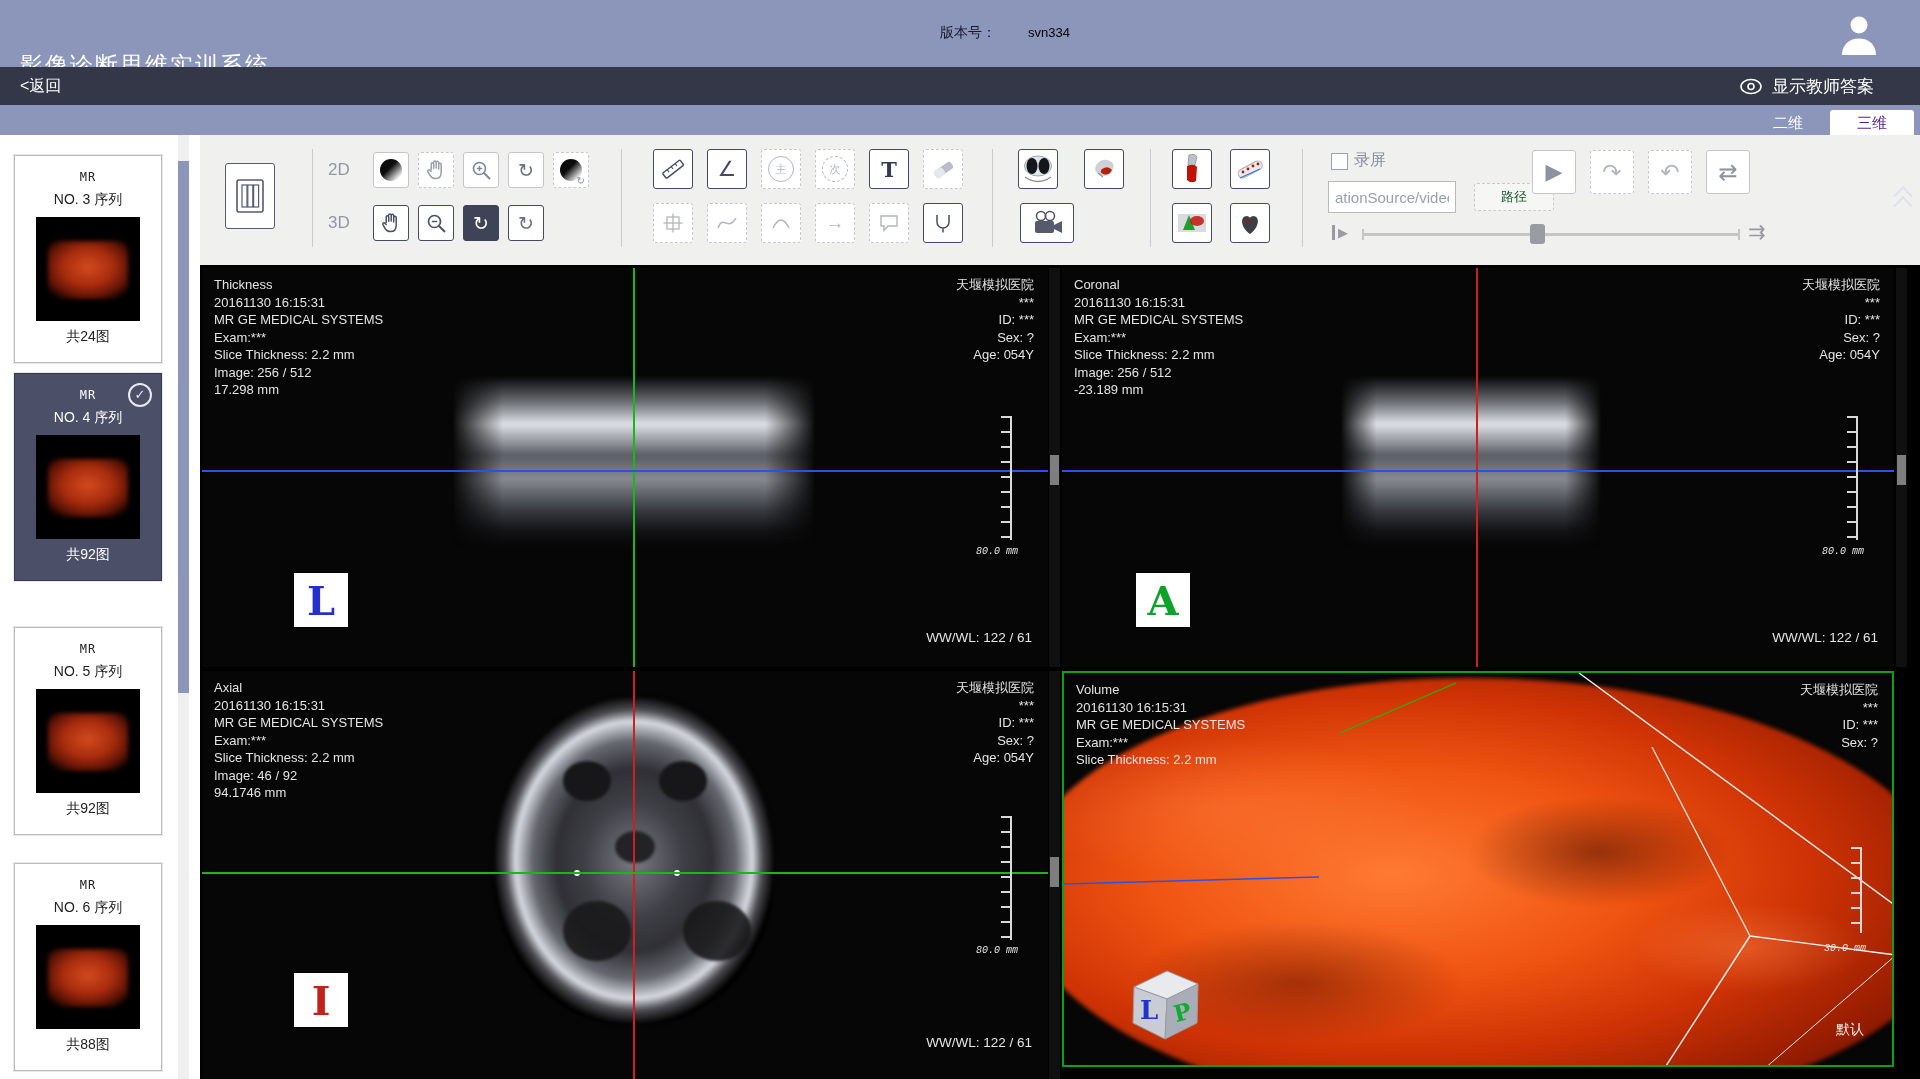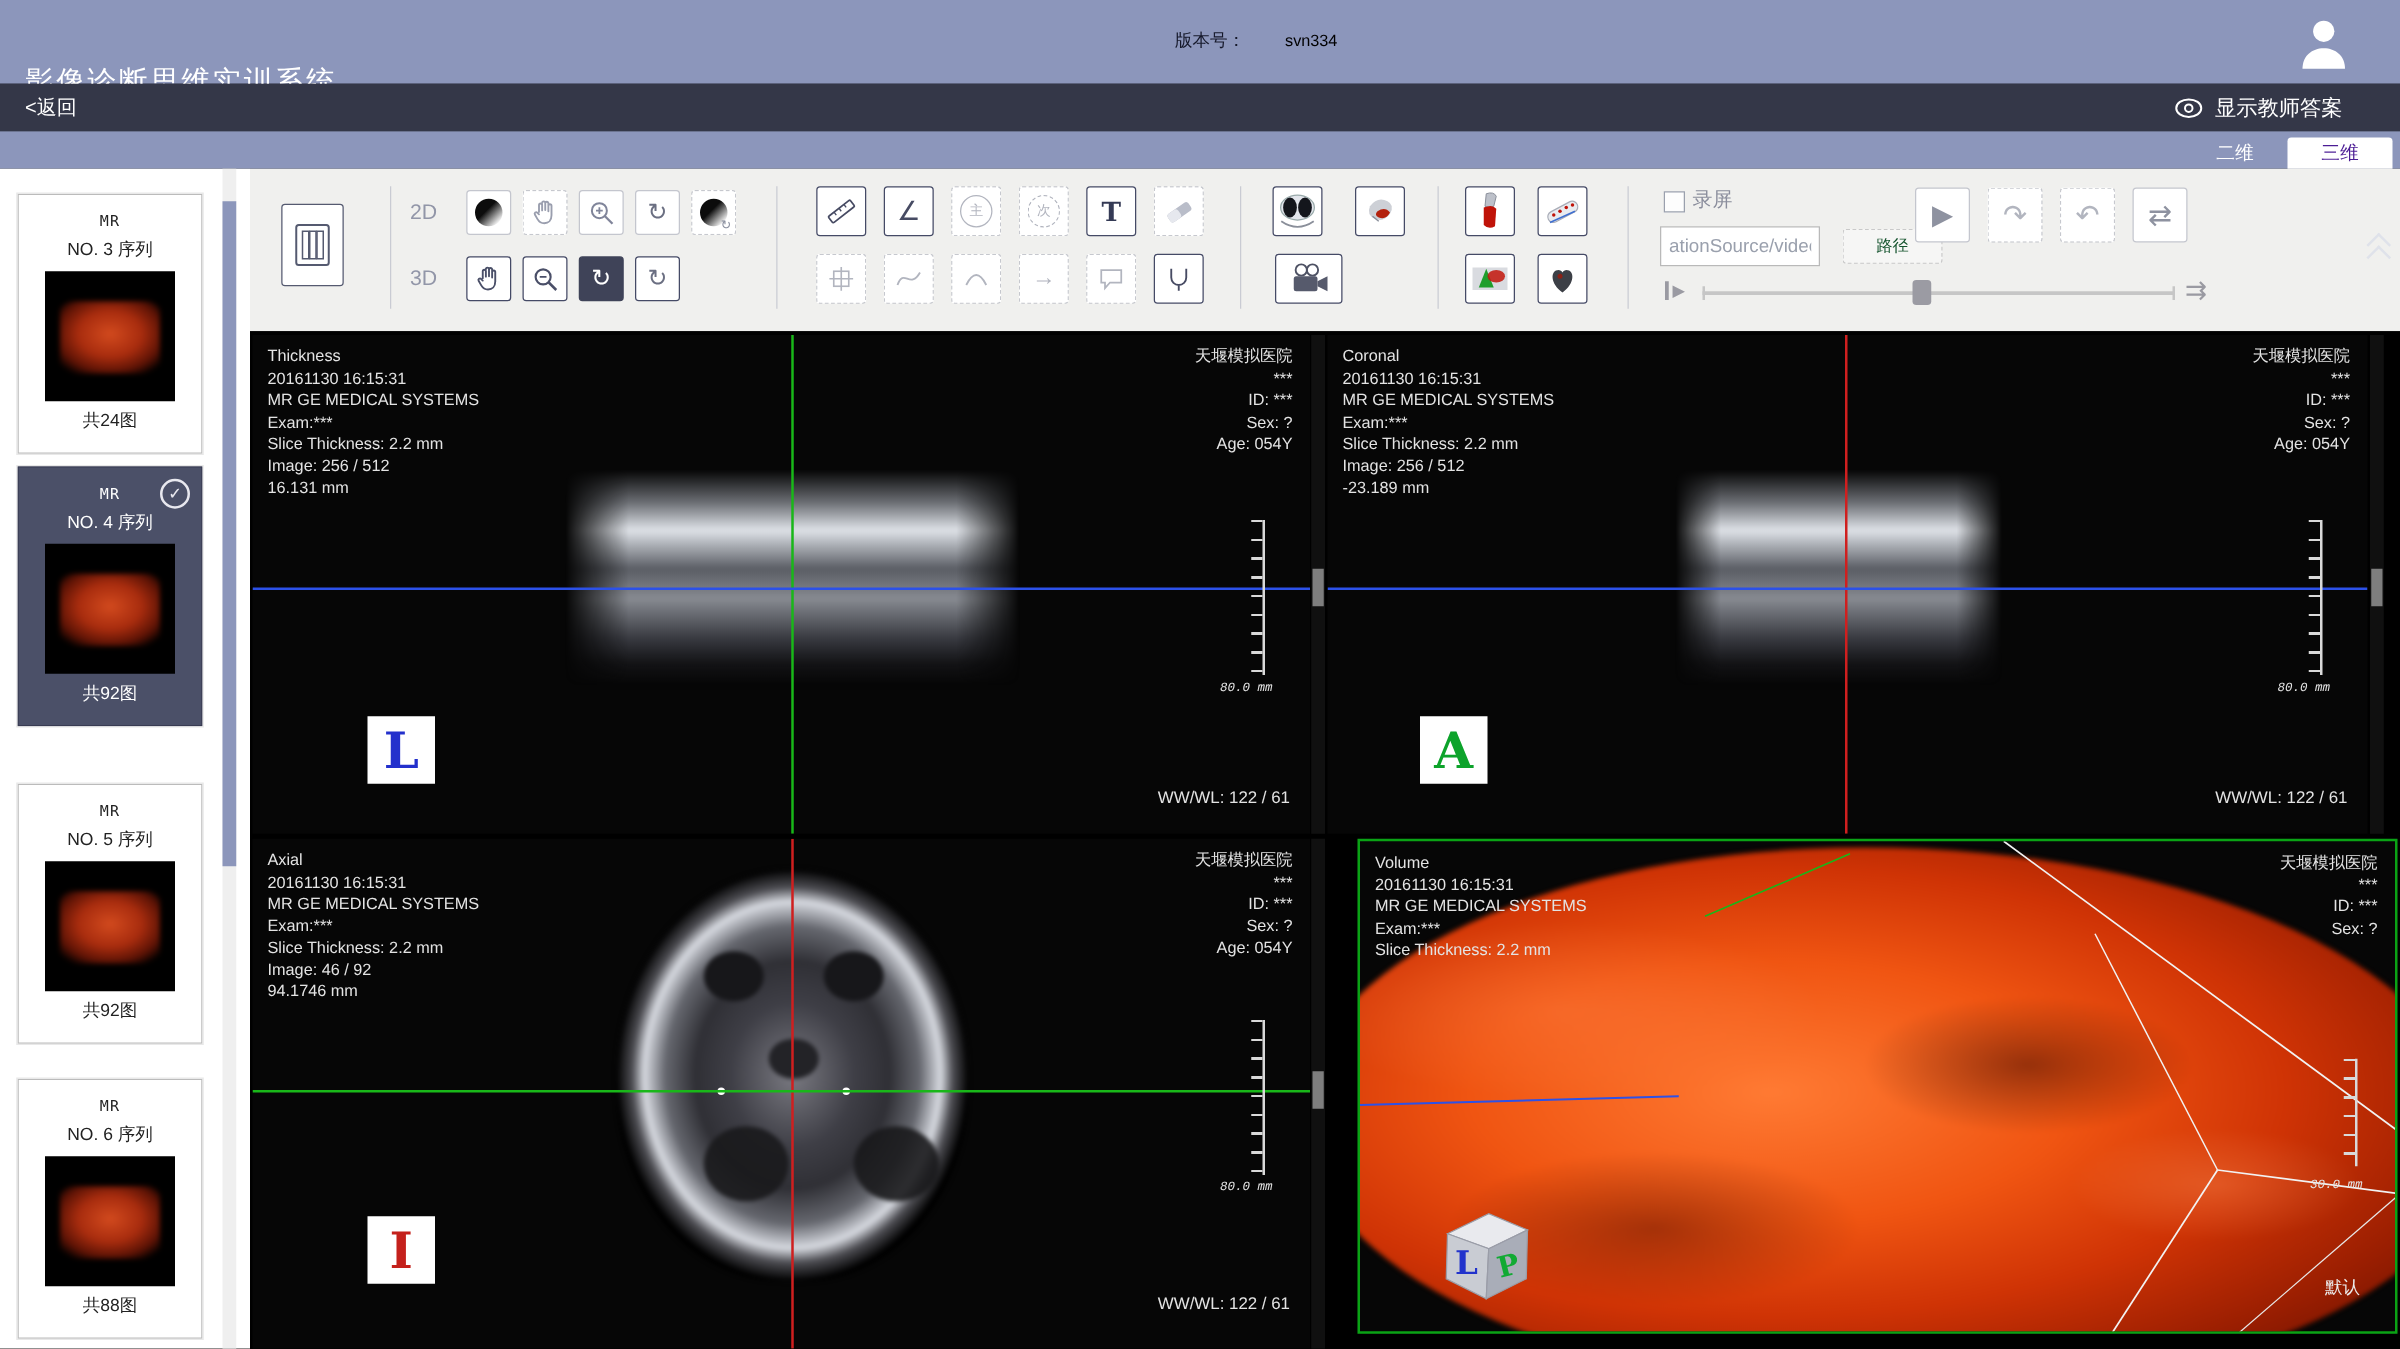--- a/index.html
+++ b/index.html
@@ -67,21 +67,21 @@
   .sl-r{position:absolute;left:420px;top:-1px;color:#9a9aa2;font-size:21px;cursor:pointer;}
   .collapse{position:absolute;left:1692px;top:52px;width:22px;height:26px;cursor:pointer;}
   .collapse i{position:absolute;left:4px;width:12px;height:12px;border-left:2.5px solid #dfe2ea;border-top:2.5px solid #dfe2ea;transform:rotate(45deg);}
   .collapse i:nth-child(1){top:2px;} .collapse i:nth-child(2){top:12px;}
   
   .viewgrid{position:absolute;left:200px;top:265px;width:1720px;height:814px;background:#000;}
   .vp{position:absolute;background:#060606;overflow:hidden;color:#e3e3e3;font-size:13px;}
   .vp-sag{left:2px;top:3px;width:846px;height:399px;}
   .vp-cor{left:862px;top:3px;width:832px;height:399px;}
   .vp-axi{left:2px;top:406px;width:846px;height:408px;}
-  .vp-vol{left:862px;top:406px;width:832px;height:396px;border:2px solid #0aa215;box-sizing:border-box;margin-left:24px;}
+  .vp-vol{left:862px;top:406px;width:832px;height:396px;border:2px solid #0aa215;box-sizing:border-box;}
   .vstrip{position:absolute;width:11px;background:#101010;}
   .vthumb{position:absolute;left:1px;width:9px;height:30px;background:#7e7e7e;cursor:grab;}
   .tl{position:absolute;left:12px;top:8px;line-height:17.5px;}
   .tr{position:absolute;right:14px;top:8px;text-align:right;line-height:17.5px;}
   .wwwl{position:absolute;right:16px;font-size:13.5px;}
   .scale-label{position:absolute;right:30px;font-style:italic;font-size:10px;font-family:Liberation Mono, monospace;}
   .ruler{position:absolute;right:36px;width:9px;border-right:2px solid #d9d9d9;
          background:repeating-linear-gradient(180deg,#d9d9d9 0 2px,rgba(0,0,0,0) 2px 15px);}
   .letterbox{position:absolute;width:54px;height:54px;background:#fff;display:flex;align-items:center;justify-content:center;
          font-family:"DejaVu Serif",serif;font-weight:bold;font-size:40px;}
@@ -457,21 +457,21 @@
     <div class="band band-sag"></div>
     <div class="cv" style="left:431px;background:#19b719"></div>
     <div class="ch" style="top:202px;background:#2c51e8"></div>
     <div class="tl">
       <div>Thickness</div>
       <div>20161130 16:15:31</div>
       <div>MR GE MEDICAL SYSTEMS</div>
       <div>Exam:***</div>
       <div>Slice Thickness: 2.2  mm</div>
       <div>Image: 256 / 512</div>
-      <div>16.131 mm</div>
+      <div>17.298 mm</div>
     </div>
     <div class="tr">
       <div>天堰模拟医院</div>
       <div>***</div>
       <div>ID: ***</div>
       <div>Sex: ?</div>
       <div>Age: 054Y</div>
     </div>
     <div class="ruler" style="top:148px;height:124px"></div>
     <div class="scale-label" style="top:278px">80.0 mm</div>

